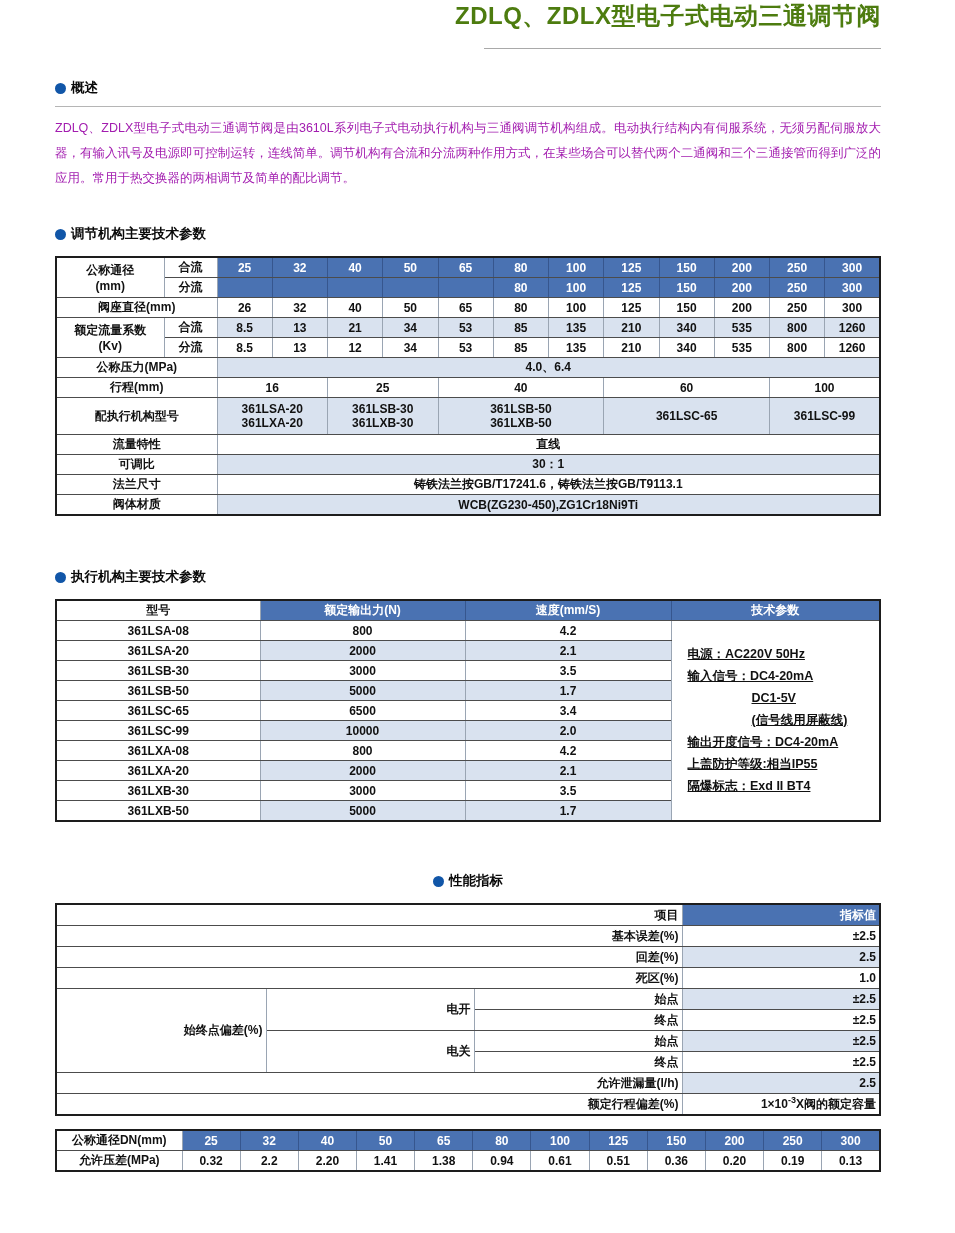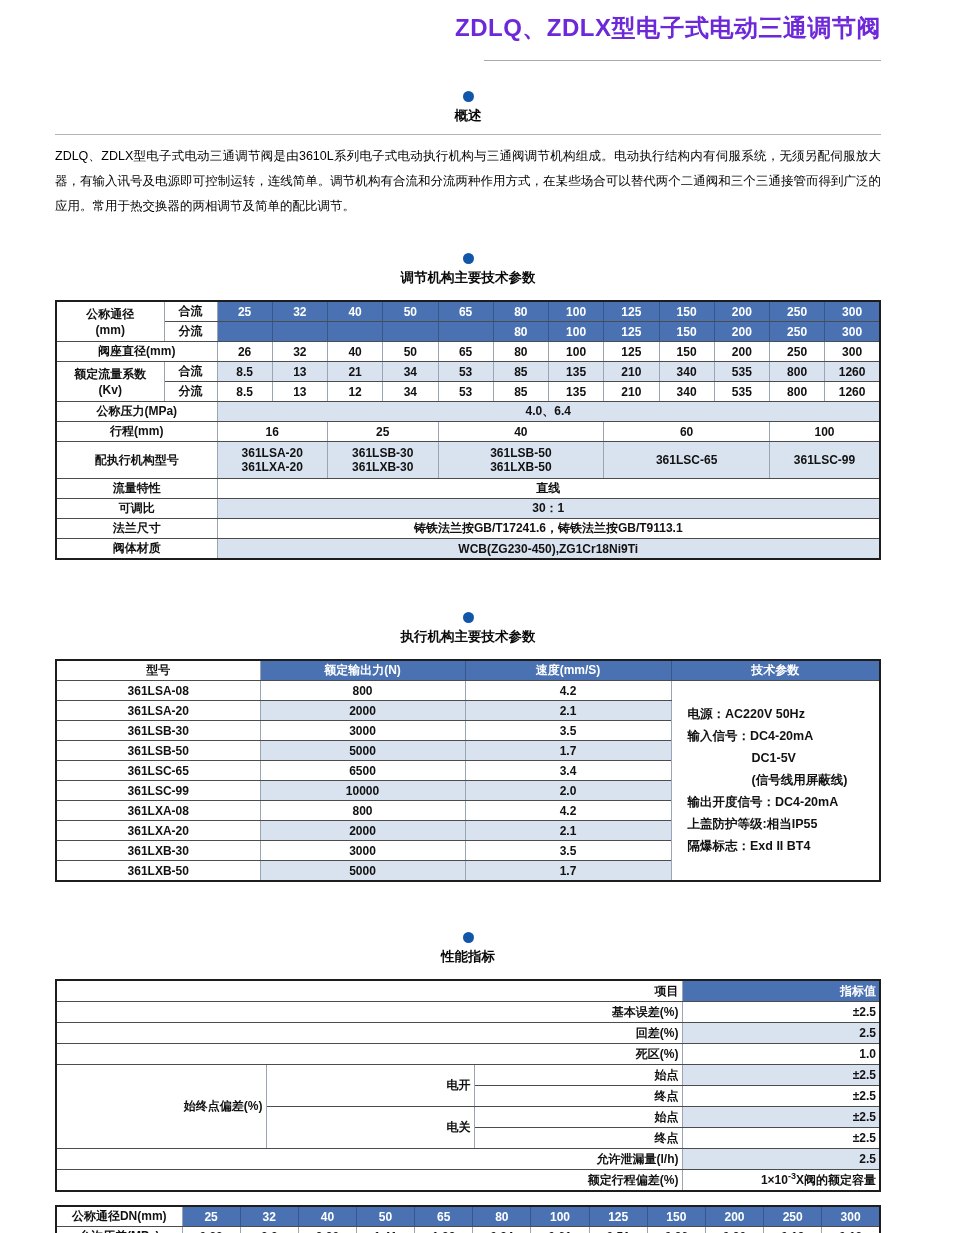--- a/index.html
+++ b/index.html
@@ -1,45 +1,45 @@
 <!DOCTYPE html>
 <html><head>
 <meta charset="utf-8">
 <style>
   html,body{margin:0;padding:0;background:#fff;}
   .page{position:relative;width:955px;height:1233px;background:#fff;overflow:hidden;
         font-family:"Liberation Sans","DejaVu Sans",sans-serif;color:#111;}
   .content{margin-left:55px;width:826px;}
 
-  .title{margin:0;padding-top:12px;text-align:right;font-size:24px;font-weight:bold;
-         color:#6d28d9;letter-spacing:.5px;}
+  .title{margin:0;padding-top:0;text-align:right;font-size:24px;font-weight:bold;
+         color:#4d7c0f;letter-spacing:.5px;}
   .title-rule{margin-top:16px;margin-left:auto;width:397px;border-top:1px solid #a9a9a9;height:0;}
 
-  .sec-head{display:flex;align-items:center;gap:5px;font-size:13.5px;font-weight:bold;color:#0a0a0a;flex-direction:column;}
+  .sec-head{display:flex;align-items:center;gap:5px;font-size:13.5px;font-weight:bold;color:#0a0a0a;}
   .bullet{width:11px;height:11px;border-radius:50%;background:#1156a8;flex:0 0 auto;}
   .rule{border-top:1px solid #b5b5b5;height:0;margin-top:9px;}
-  .para{font-size:12.5px;line-height:25px;text-align:justify;color:#000000;margin:9px 0 0 0;}
+  .para{font-size:12.5px;line-height:25px;text-align:justify;color:#a21caf;margin:9px 0 0 0;}
 
   .mt-sec1{margin-top:30px;}
   .mt-sec2{margin-top:34px;}
   .mt-sec3{margin-top:52px;}
   .mt-sec4{margin-top:50px;justify-content:center;}
   .mt-sec5{margin-top:44px;}
   .mt-table{margin-top:13px;}
 
   table{border-collapse:collapse;table-layout:fixed;width:826px;border:2px solid #1d1d1d;}
   td{border-top:1px solid #4c4c4c;border-bottom:1px solid #4c4c4c;
      border-left:1px solid #9aa5b3;border-right:1px solid #9aa5b3;
      font-size:12px;font-weight:bold;text-align:center;vertical-align:middle;
      padding:1px 3px;height:17px;color:#111;overflow:hidden;white-space:nowrap;}
   .blue{background:#4a72b2;color:#fff;border-left-color:#36568e;border-right-color:#36568e;}
   .lb{background:#d9e2ef;}
   .h2row td{height:34px;margin-top:36px;}
   .t3 td{height:18px;text-align:right;}
-  .tech-cell{text-align:left;vertical-align:middle;white-space:normal;padding:10px 8px 12px 16px;}
+  .tech-cell{text-align:left;vertical-align:middle;white-space:normal;padding:10px 8px 12px 16px;text-decoration:underline;}
   .tech-lines{font-size:12.5px;line-height:22px;font-weight:bold;}
   .tech-lines .ind{padding-left:64px;}
   sup{font-size:9px;}
 </style>
 </head>
 <body>
 
 <div class="page">
   <div class="content">
 

